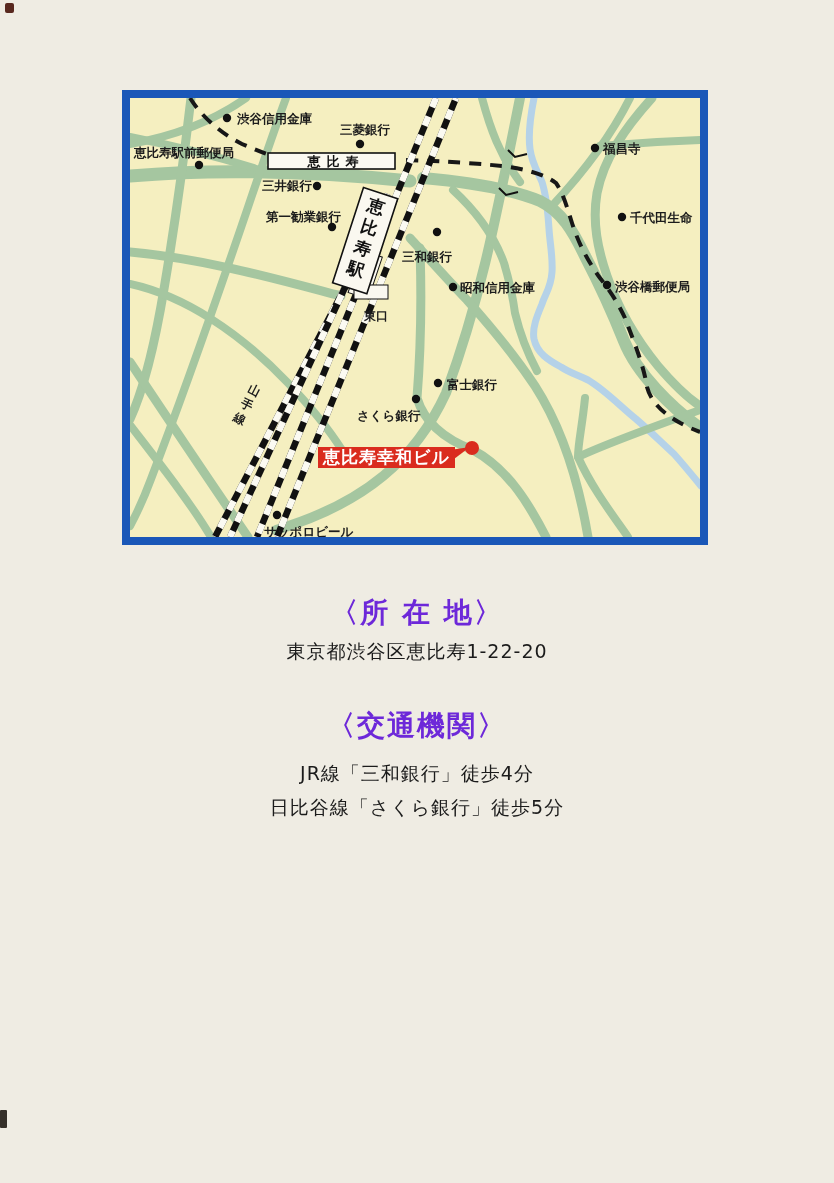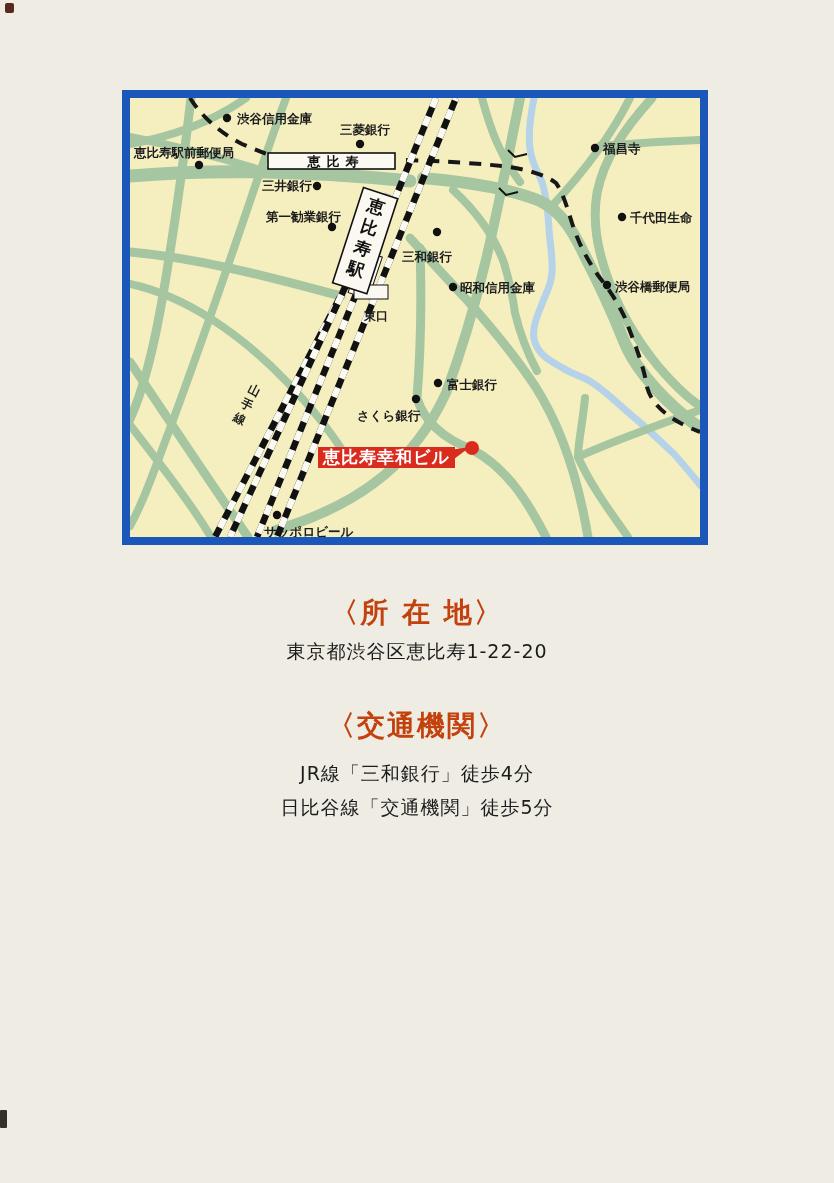--- a/index.html
+++ b/index.html
@@ -10,21 +10,21 @@
   }
   .speck{position:absolute;}
   .speck-a{left:5px;top:3px;width:9px;height:10px;background:#58281e;border-radius:2px;}
   .speck-b{left:0px;top:1110px;width:7px;height:18px;background:#35302a;border-radius:1px;}
   .map-frame{
     position:absolute;left:122px;top:90px;width:570px;height:439px;
     border:8px solid #1a57b8;background:#f5efc0;
   }
   .map-frame svg{display:block;}
   .txt{position:absolute;left:0;width:834px;text-align:center;white-space:pre;}
-  .heading{font-size:28px;font-weight:600;letter-spacing:2px;color:#c2410c;}
+  .heading{font-size:28px;font-weight:600;letter-spacing:2px;color:#6d28d9;}
   .loc-heading{top:594px;}
   .address{top:639px;font-size:19px;font-weight:500;letter-spacing:1px;}
   .acc-heading{top:707px;}
   .acc-line1{top:761px;font-size:19px;font-weight:500;letter-spacing:1px;}
   .acc-line2{top:795px;font-size:19px;font-weight:500;letter-spacing:1px;}
   
   .road{fill:none;stroke:#a5c6a0;stroke-linecap:round;}
   .river{fill:none;stroke:#b5d2e8;stroke-width:7;stroke-linecap:round;}
   .subway{fill:none;stroke:#171717;stroke-width:4;stroke-dasharray:12 9;}
   .rail-black{fill:none;stroke:#111;stroke-width:6.5;}
@@ -197,15 +197,15 @@
         <text class="dest-text" x="193" y="365">恵比寿幸和ビル</text>
       </g>
 
     </svg>
   </div>
 
   <div class="txt heading loc-heading">〈所 在 地〉</div>
   <div class="txt address">東京都渋谷区恵比寿1-22-20</div>
   <div class="txt heading acc-heading">〈交通機関〉</div>
   <div class="txt acc-line1">JR線「三和銀行」徒歩4分</div>
-  <div class="txt acc-line2">日比谷線「交通機関」徒歩5分</div>
+  <div class="txt acc-line2">日比谷線「さくら銀行」徒歩5分</div>
 
 </div>
 
 </body></html>

